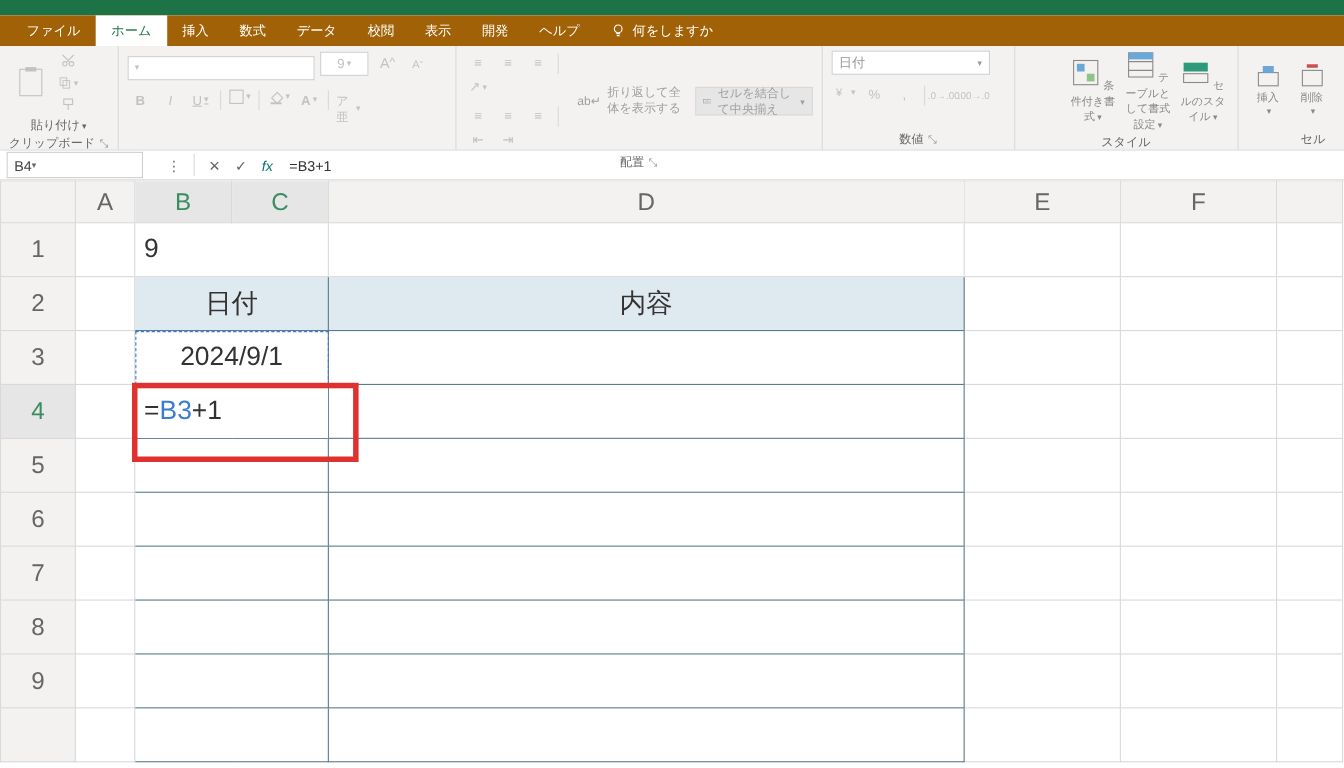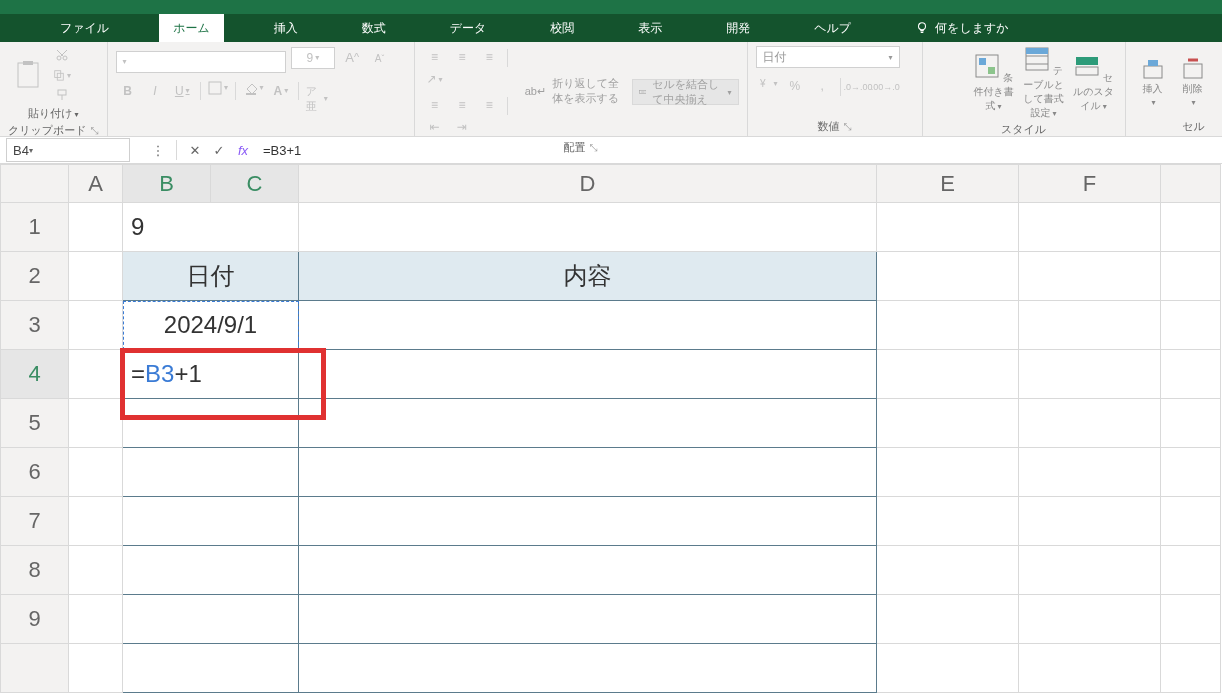--- a/index.html
+++ b/index.html
@@ -15,26 +15,25 @@
     -webkit-font-smoothing: antialiased;
   }
   
   .titlebar {
     height: 14px;
     background: #1e7346;
   }
   
   .tabs {
     height: 28px;
-    background: #14532d;
+    background: #a16207;
     display: flex;
     align-items: stretch;
     color: #fff;
     user-select: none;
-    gap: 36px;
   }
   .tabs .spacer { width: 10px; }
   .tab {
     padding: 0 14px;
     line-height: 28px;
     cursor: pointer;
     white-space: nowrap;
   }
   .tab.active {
     background: #fff;
@@ -157,21 +156,21 @@
     height: 22px;
     border: 1px solid #cfcfcf;
     margin: 0 0 0 6px;
     padding: 0 6px;
     display: flex;
     align-items: center;
     justify-content: flex-start;
   }
   .namebox .dd { font-size: 8px; color: #666; }
   .fx-btn {
-    width: 24px; text-align: center; color: #8b5cf6; font-style: italic;
+    width: 24px; text-align: center; color: #0f766e; font-style: italic;
   }
   .fx-ctrl { width: 24px; text-align: center; color: #666; }
   .fx-divider { width:1px; height:20px; background:#d9d9d9; margin:0 6px; }
   .formula-input {
     flex: 1;
     padding: 0 8px;
     font-size: 13px;
     color: #333;
   }
   

